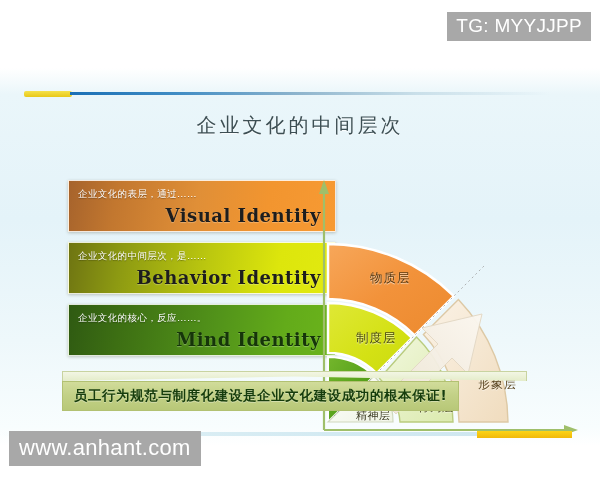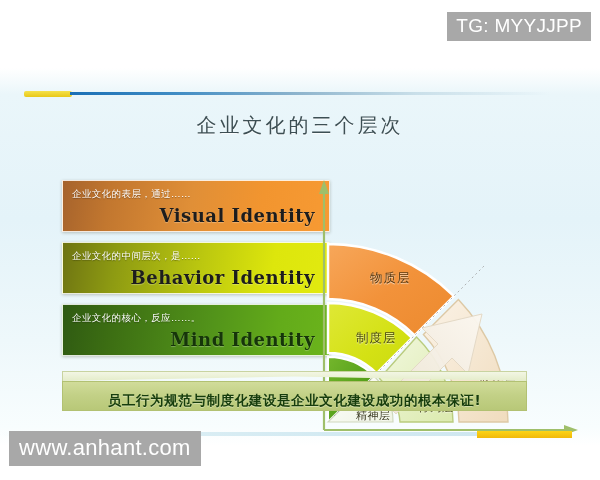--- a/index.html
+++ b/index.html
@@ -98,21 +98,21 @@
   }
 
   
   #bars {
     position: absolute;
     left: 62px; top: 112px;
     width: 268px; height: 186px;
   }
   .bar {
     position: absolute;
-    left: 0;
+    left: 6px;
     width: 268px;
     height: 52px;
     box-sizing: border-box;
     border: 1px solid rgba(255,255,255,.85);
     box-shadow: 0 1px 3px rgba(60,60,40,.28);
   }
   #bar-vi { top: 0;   background: linear-gradient(100deg,#a6632c 0%,#c2772f 18%,#e08f37 48%,#f2952f 74%,#f79a33 100%); }
   #bar-bi { top: 62px; background: linear-gradient(100deg,#6e7412 0%,#8d9a12 20%,#bcc80f 52%,#dde60c 78%,#e2ea10 100%); }
   #bar-mi { top: 124px; background: linear-gradient(100deg,#2f5a12 0%,#3d6f13 20%,#52931a 55%,#63ab1a 80%,#6bb41c 100%); }
 
@@ -173,26 +173,26 @@
     width: 465px; height: 10px;
     background: linear-gradient(180deg,#f2f6e4,#e4ecc9);
     border: 1px solid #c8d3a0;
     border-bottom: none;
     box-sizing: border-box;
     clip-path: polygon(0 0, 100% 0, 100% 100%, 50% 55%, 0 100%);
   }
   #banner {
     position: absolute;
     left: 0; top: 10px;
-    width: 465px; height: 30px;
+    width: 397px; height: 30px;
     box-sizing: border-box;
     background: linear-gradient(180deg,#d1dc9a 0%,#c3d187 45%,#b8c878 100%);
     border: 1px solid #b2c172;
     display: flex;
-    align-items: flex-end;
+    align-items: center;
     justify-content: center;
   }
   #banner-text {
     font-size: 13.5px;
     font-weight: 700;
     color: #163d0c;
     letter-spacing: .6px;
     font-family: "DejaVu Sans", sans-serif;
     text-shadow: 0 1px 0 rgba(255,255,255,.35);
   }
@@ -202,21 +202,21 @@
 
 <div class="wm" id="wm-top">TG: MYYJJPP</div>
 
 <div id="slide">
 
   <div class="topline-wrap">
     <div class="topline-yellow"></div>
     <div class="topline-blue"></div>
   </div>
 
-  <div id="title">企业文化的三个层次</div>
+  <div id="title">企业文化的中间层次</div>
 
   <div id="bars">
 
     <div class="bar" id="bar-vi">
       <span class="bar-cn">企业文化的表层，通过……</span>
       <span class="bar-en">Visual  Identity</span>
     </div>
 
     <div class="bar" id="bar-mi">
       <span class="bar-cn">企业文化的核心，反应……。</span>

